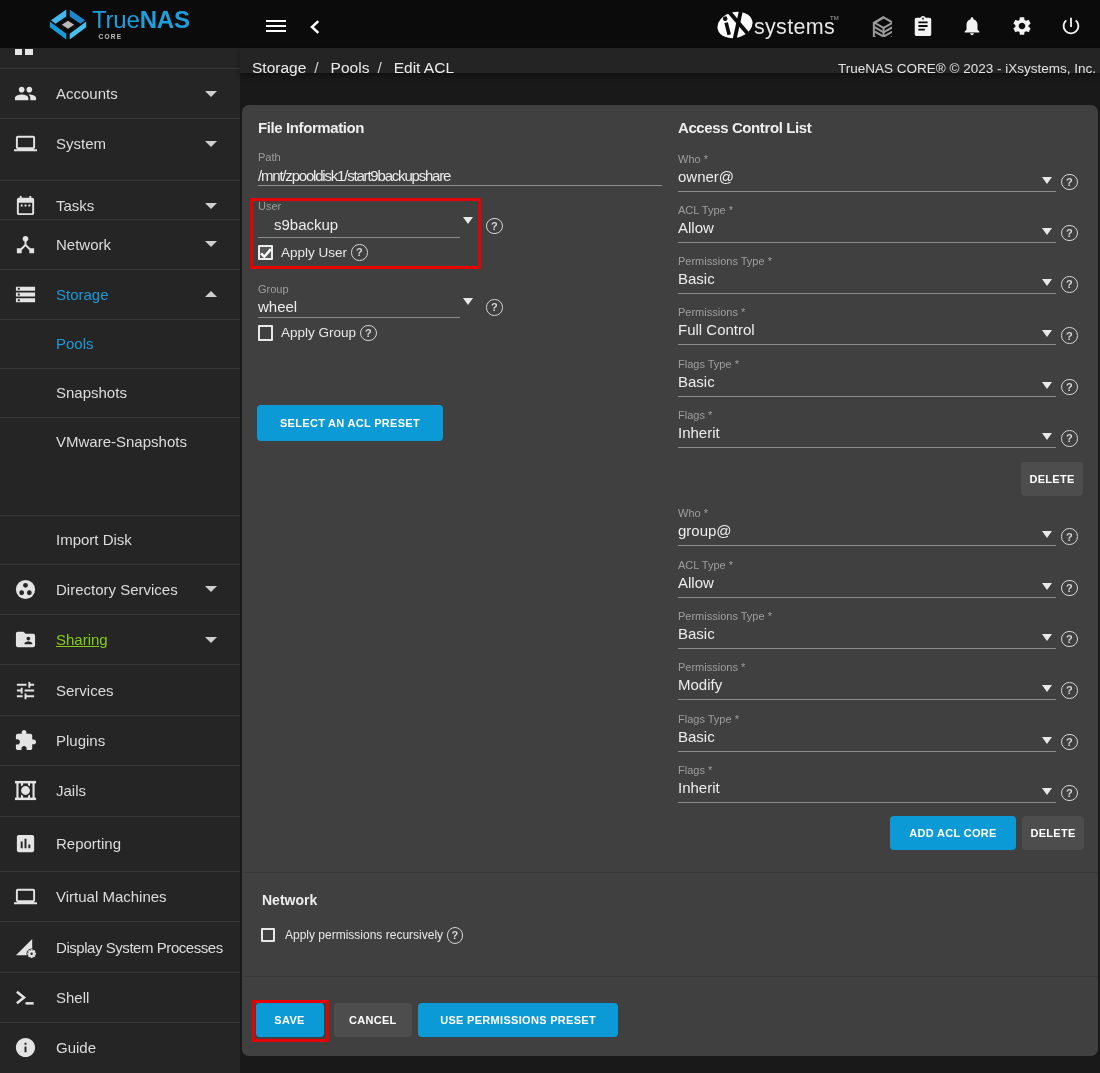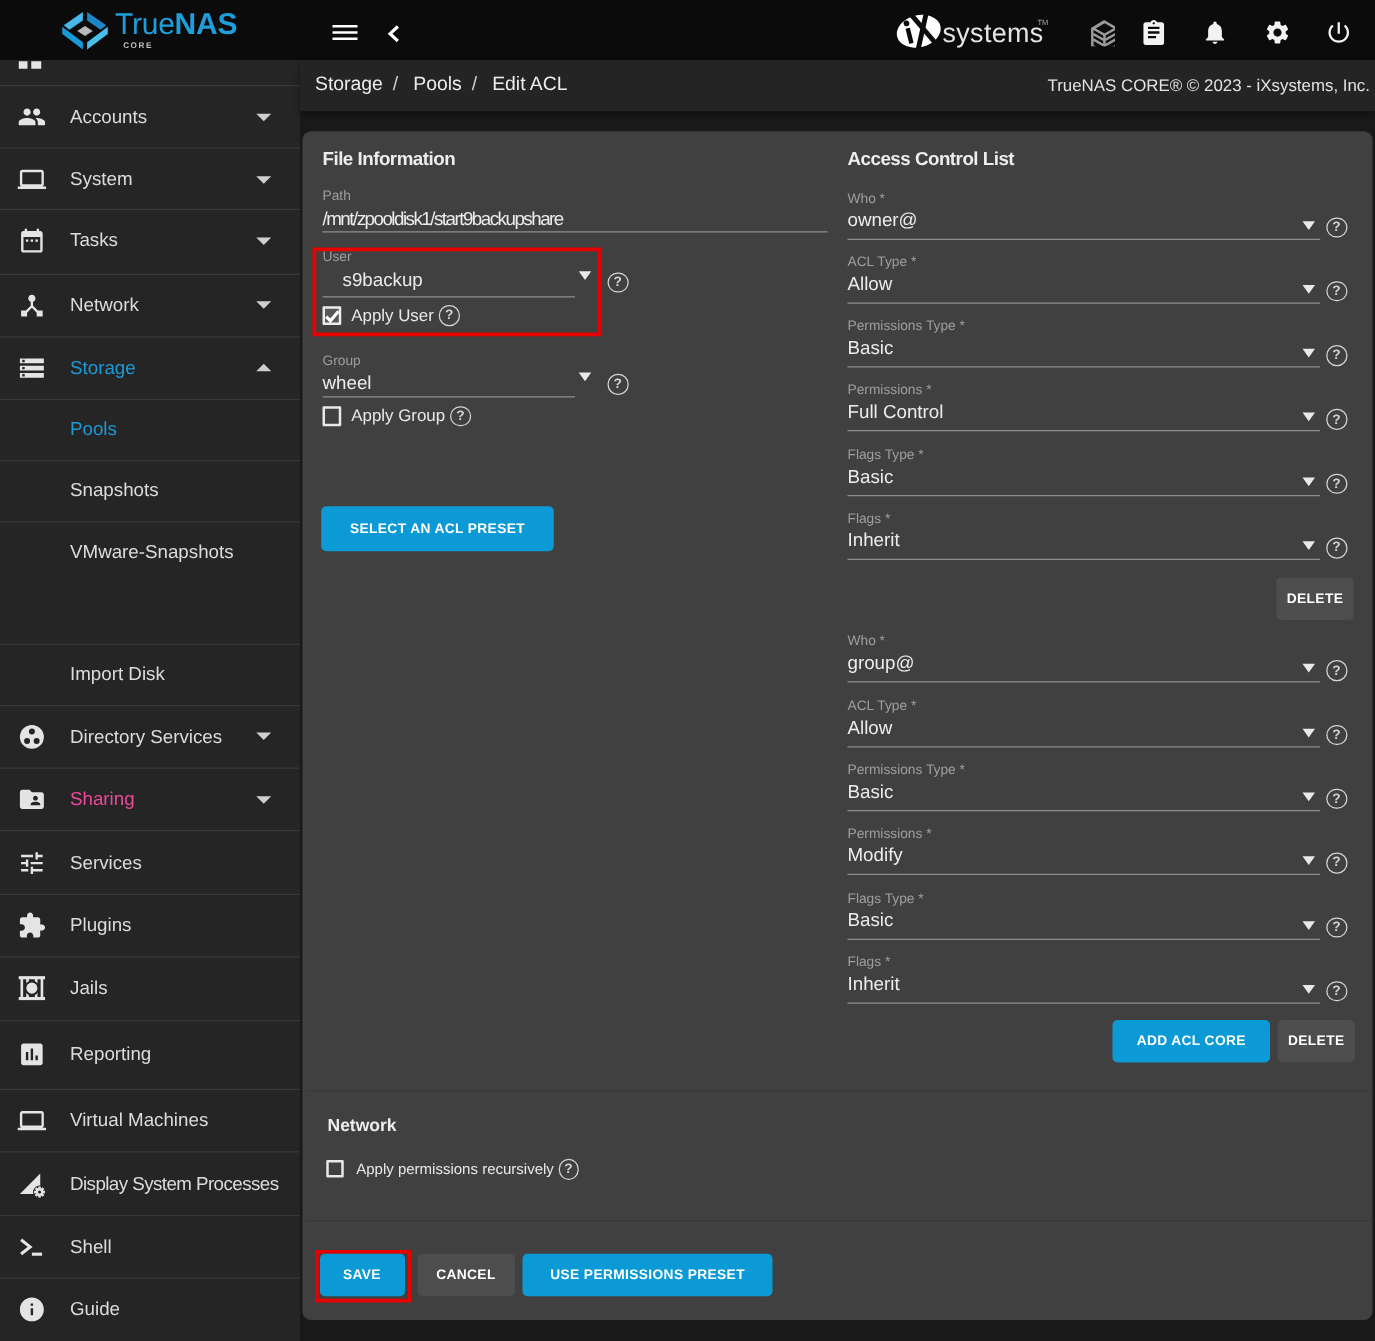--- a/index.html
+++ b/index.html
@@ -4,21 +4,21 @@
 * { margin:0; padding:0; box-sizing:border-box; }
 html,body { width:1100px; height:1073px; background:#191919; font-family:"Liberation Sans", sans-serif; overflow:hidden; }
 .abs { position:absolute; }
 #topbar { position:absolute; left:0; top:0; width:1100px; height:48px; background:#0b0b0b; }
 #sidebar { position:absolute; left:0; top:48px; width:240px; height:1025px; background:#252525; overflow:hidden; }
 .sitem { position:absolute; left:0; width:240px; border-top:1px solid #373737; display:flex; align-items:center; }
 .sicon { position:absolute; left:13px; width:24px; height:24px; display:flex; align-items:center; justify-content:center; }
 .stext { position:absolute; left:56px; font-size:15px; white-space:nowrap; }
 .caret-d { position:absolute; left:205px; width:0; height:0; border-left:6.5px solid transparent; border-right:6.5px solid transparent; border-top:6.5px solid #cfcfcf; }
 .caret-u { position:absolute; left:205px; width:0; height:0; border-left:6.5px solid transparent; border-right:6.5px solid transparent; border-bottom:6.5px solid #cfcfcf; }
-#crumb { position:absolute; left:240px; top:48px; width:860px; height:41px; background:#242424; box-shadow:0 3px 5px rgba(0,0,0,0.35); }
+#crumb { position:absolute; left:240px; top:48px; width:860px; height:25px; background:#242424; box-shadow:0 3px 5px rgba(0,0,0,0.35); }
 #card { position:absolute; left:242px; top:105px; width:856px; height:951px; background:#404040; border-radius:7px; }
 #cardin { position:absolute; left:3px; top:0; width:853px; height:951px; }
 .h1 { font-size:15px; font-weight:bold; color:#ededed; letter-spacing:-0.4px; }
 .lbl { font-size:11px; color:#9e9e9e; }
 .val { font-size:15px; color:#ececec; }
 .uline { height:1px; background:#8d8d8d; }
 .tri { width:0; height:0; border-left:5.5px solid transparent; border-right:5.5px solid transparent; border-top:7px solid #e9e9e9; }
 .qm { width:16.5px; height:16.5px; border:1.5px solid #d5d5d5; border-radius:50%; color:#d5d5d5; font-size:11px; font-weight:bold; display:flex; align-items:center; justify-content:center; flex:none; }
 .btn { display:flex; align-items:center; justify-content:center; border-radius:4px; font-weight:bold; font-size:11px; color:#fff; letter-spacing:0.3px; white-space:nowrap; }
 .blue { background:#0c9ad6; }
@@ -94,21 +94,21 @@
     </div>
 <div class="sitem" style="top:70.4px;height:50.1px">
       <div class="sicon">
         <svg width="23" height="23" viewBox="0 0 24 24">
           <path fill="#e4e4e4" d="M20 18c1.1 0 1.99-.9 1.99-2L22 6c0-1.1-.9-2-2-2H4c-1.1 0-2 .9-2 2v10c0 1.1.9 2 2 2H0v2h24v-2h-4zM4 6h16v10H4V6z"></path>
         </svg>
       </div>
       <div class="stext" style="color:#dcdcdc;">System</div>
       <div class="caret-d"></div>
     </div>
-<div class="sitem" style="top:119px;height:50.1px">
+<div class="sitem" style="top:132px;height:50.1px">
       <div class="sicon">
         <svg width="23" height="23" viewBox="0 0 24 24">
           <path fill="#e4e4e4" d="M9 11H7v2h2v-2zm4 0h-2v2h2v-2zm4 0h-2v2h2v-2zm2-7h-1V2h-2v2H8V2H6v2H5c-1.11 0-1.99.9-1.99 2L3 20c0 1.1.89 2 2 2h14c1.1 0 2-.9 2-2V6c0-1.1-.9-2-2-2zm0 16H5V9h14v11z"></path>
         </svg>
       </div>
       <div class="stext" style="color:#dcdcdc;">Tasks</div>
       <div class="caret-d"></div>
     </div>
 <div class="sitem" style="top:170.6px;height:50.1px">
       <div class="sicon">
@@ -151,21 +151,21 @@
       </div>
       <div class="stext" style="color:#dcdcdc;">Directory Services</div>
       <div class="caret-d"></div>
     </div>
 <div class="sitem" style="top:566.0px;height:50.4px">
       <div class="sicon">
         <svg width="23" height="23" viewBox="0 0 24 24">
           <path fill="#e4e4e4" d="M20 6h-8l-2-2H4c-1.1 0-2 .9-2 2v12c0 1.1.9 2 2 2h16c1.1 0 2-.9 2-2V8c0-1.1-.9-2-2-2zm-5 3c1.1 0 2 .9 2 2s-.9 2-2 2-2-.9-2-2 .9-2 2-2zm4 8h-8v-1c0-1.33 2.67-2 4-2s4 .67 4 2v1z"></path>
         </svg>
       </div>
-      <div class="stext" style="color:#ec4899;">Sharing</div>
+      <div class="stext" style="color:#84cc16;text-decoration:underline;">Sharing</div>
       <div class="caret-d"></div>
     </div>
 <div class="sitem" style="top:616.4px;height:50.3px">
       <div class="sicon">
         <svg width="23" height="23" viewBox="0 0 24 24">
           <path fill="#e4e4e4" d="M3 17v2h6v-2H3zM3 5v2h10V5H3zm10 16v-2h8v-2h-8v-2h-2v6h2zM7 9v2H3v2h4v2h2V9H7zm14 4v-2H11v2h10zm-6-4h2V7h4V5h-4V3h-2v6z"></path>
         </svg>
       </div>
       <div class="stext" style="color:#dcdcdc;">Services</div>
     </div>

